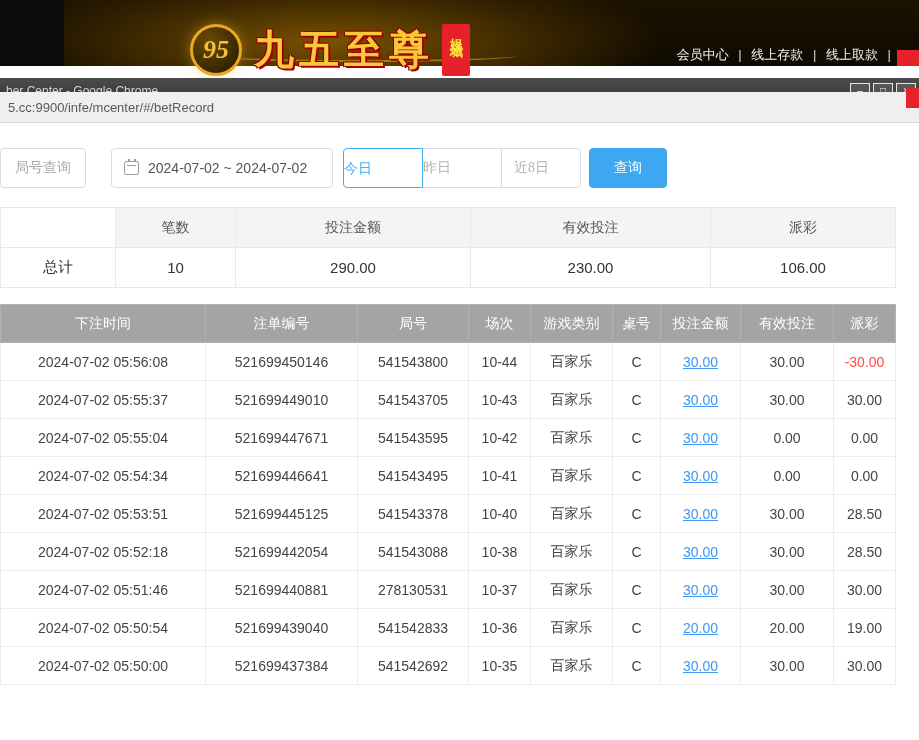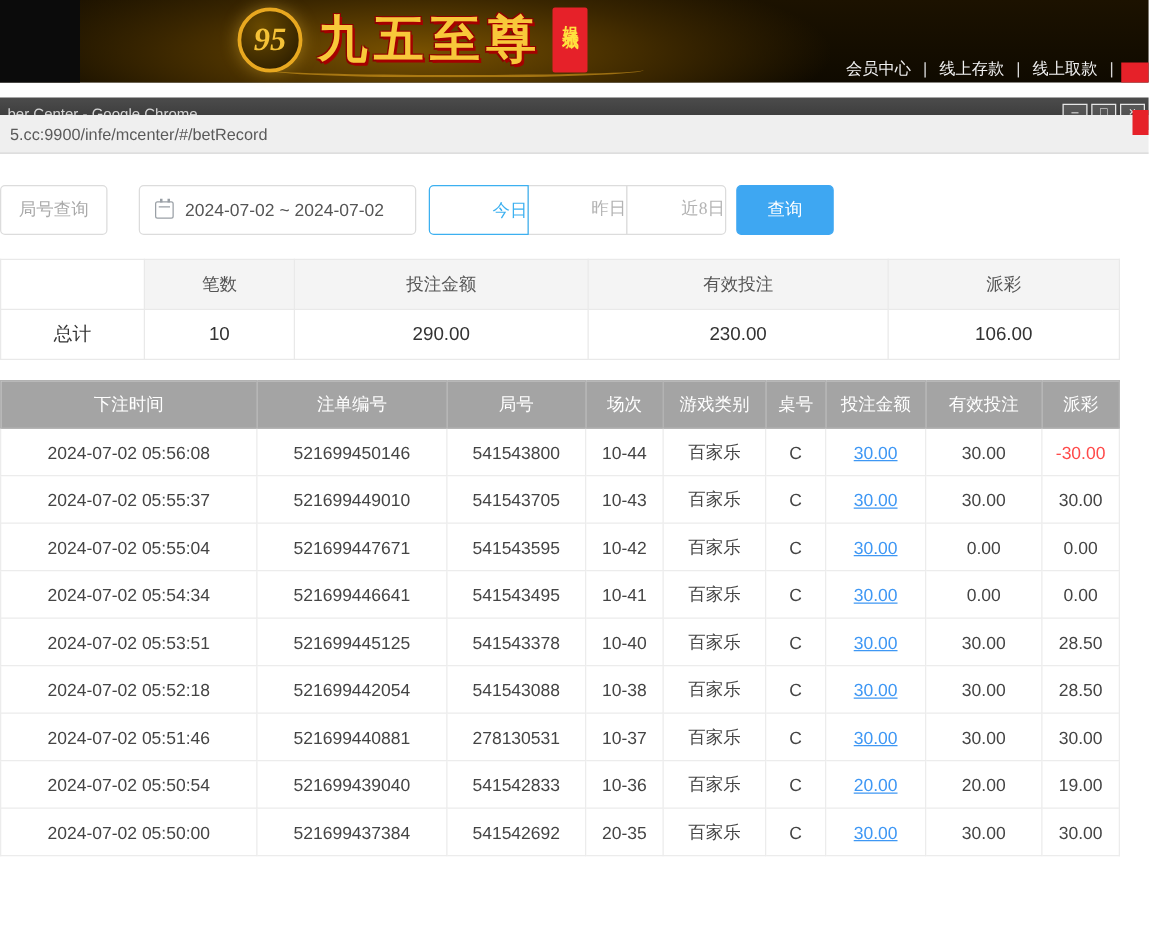--- a/index.html
+++ b/index.html
@@ -7,21 +7,21 @@
   .screen { position:relative; width:919px; height:740px; overflow:hidden; background:#fff; }
 
   
   .site-header{
     position:absolute; top:0; left:0; width:919px; height:66px;
     background:
       radial-gradient(ellipse 430px 95px at 330px 42px, #7a5200 0%, #3a2600 48%, rgba(0,0,0,0) 78%),
       linear-gradient(#1c1200, #0f0a00);
   }
   .corner-black{ position:absolute; left:0; top:0; width:64px; height:66px; background:#0b0b0b; z-index:2; }
-  .logo{ position:absolute; left:190px; top:4px; display:flex; align-items:center; z-index:1; }
+  .logo{ position:absolute; left:190px; top:22px; display:flex; align-items:center; z-index:1; }
   .logo-circle{
     width:52px; height:52px; border-radius:50%; border:3px solid #e8a820;
     background:radial-gradient(circle at 35% 30%, #6a4a00, #231700);
     color:#f5c237; display:flex; align-items:center; justify-content:center;
     font:italic bold 26px "Liberation Serif","DejaVu Serif",serif;
     margin-right:12px; box-shadow:0 0 14px rgba(245,194,55,.4);
   }
   .logo-text{
     font-family:"Liberation Serif","DejaVu Serif",serif;
     font-size:40px; font-weight:bold; color:#f8c83a; letter-spacing:5px;
@@ -64,21 +64,21 @@
   .date-input{ width:222px; height:40px; border:1px solid #dcdcdc; border-radius:4px;
     display:flex; align-items:center; padding:0 12px; margin-right:10px; cursor:pointer; }
   .cal-icon{ display:inline-block; width:15px; height:14px; border:1px solid #9aa0a6; border-radius:2px;
     position:relative; margin-right:9px; flex:none; }
   .cal-icon::before{ content:""; position:absolute; left:2px; right:2px; top:3px; height:1px; background:#9aa0a6; }
   .cal-icon::after{ content:""; position:absolute; left:3px; top:-3px; width:2px; height:3px;
     background:#9aa0a6; box-shadow:6px 0 0 #9aa0a6; }
   .date-text{ font-size:14px; color:#555; }
 
   .range-group{ display:flex; margin-right:8px; }
-  .range-btn{ width:80px; height:40px; line-height:38px; text-align:right; font-size:14px;
+  .range-btn{ width:80px; height:40px; line-height:38px; text-align:left; font-size:14px;
     border:1px solid #dcdcdc; color:#b3b3b3; background:#fff; cursor:pointer; }
   .range-btn + .range-btn{ margin-left:-1px;font-family:Liberation Serif, serif; }
   .range-btn:first-child{ border-radius:4px 0 0 4px; }
   .range-btn:last-child{ border-radius:0 4px 4px 0;padding-left:12px; }
   .range-btn.active{ border-color:#3cb0f0; color:#3cb0f0; position:relative; z-index:1; }
 
   table{ border-collapse:collapse; table-layout:fixed; }
   .summary-table{ width:895px; margin-top:19px; }
   .summary-table th,.summary-table td{ border:1px solid #e9e9e9; height:40px; text-align:center; }
   .summary-table th{ background:#f4f4f4; color:#555; font-weight:normal; font-size:14px; }
@@ -285,21 +285,21 @@
     <td>百家乐</td>
     <td>C</td>
     <td class="bet-link">20.00</td>
     <td>20.00</td>
     <td>19.00</td>
   </tr>
           <tr>
     <td>2024-07-02 05:50:00</td>
     <td>521699437384</td>
     <td>541542692</td>
-    <td>20-35</td>
+    <td>10-35</td>
     <td>百家乐</td>
     <td>C</td>
     <td class="bet-link">30.00</td>
     <td>30.00</td>
     <td>30.00</td>
   </tr>
         </tbody>
     </table>
 
   </div>

